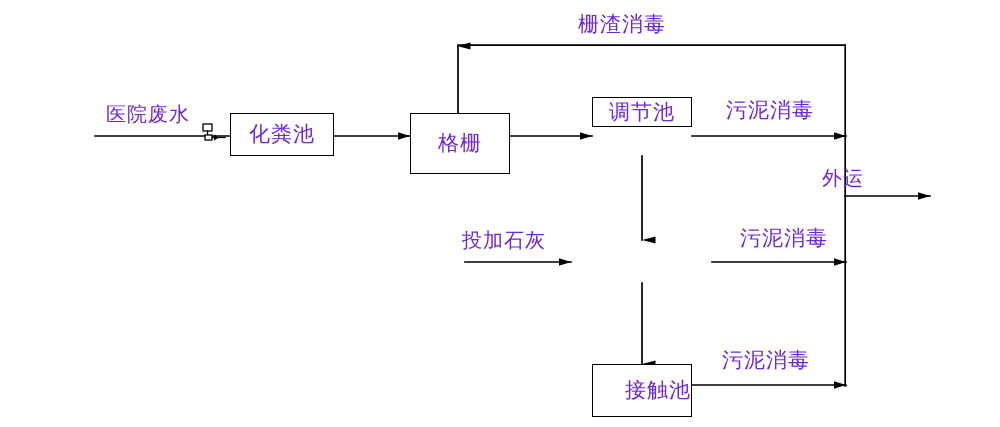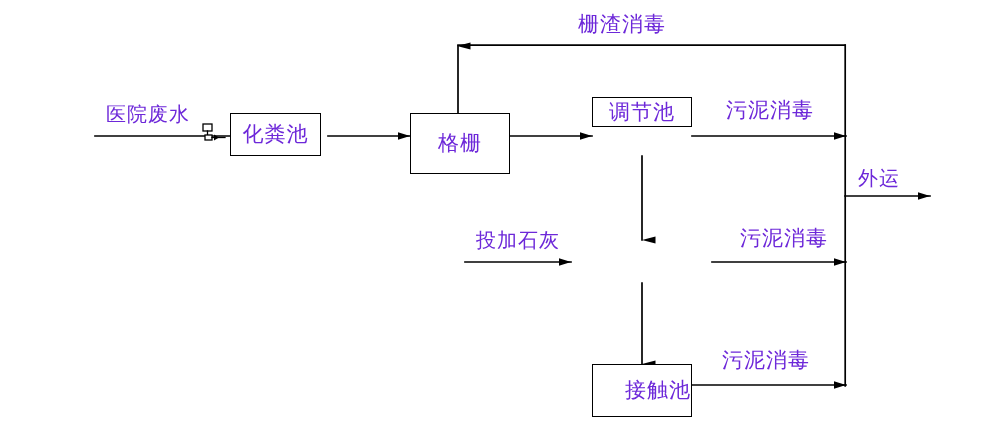--- a/index.html
+++ b/index.html
@@ -104,42 +104,42 @@
       <line x1="642" y1="283" x2="642" y2="364" marker-end="url(#arrowD)"></line>
 
       <line x1="692" y1="385" x2="846" y2="385" marker-end="url(#arrowR)"></line>
 
       <line x1="845.2" y1="45" x2="845.2" y2="386"></line>
 
       <line x1="845" y1="196" x2="930" y2="196" marker-end="url(#arrowR)"></line>
     </g>
   </svg>
 
-  <div class="node-box" style="left:230px; top:113px; width:91px; height:43px;">
+  <div class="node-box" style="left:230px; top:113px; width:104px; height:43px;">
     <span class="box-label">化粪池</span>
   </div>
 
   <div class="node-box" style="left:410px; top:113px; width:100px; height:61px;">
     <span class="box-label">格栅</span>
   </div>
 
   <div class="node-box" style="left:592px; top:97px; width:100px; height:30px;">
     <span class="box-label">调节池</span>
   </div>
 
 
   <div class="node-box" style="left:592px; top:364px; width:100px; height:53px;justify-content:flex-end;">
     <span class="box-label">接触池</span>
   </div>
 
   <div class="io-label" style="left:106px; top:104px;">医院废水</div>
 
-  <div class="io-label" style="left:476px; top:230px;">投加石灰</div>
+  <div class="io-label" style="left:462px; top:230px;">投加石灰</div>
 
-  <div class="io-label" style="left:858px; top:168px;">外运</div>
+  <div class="io-label" style="left:822px; top:168px;">外运</div>
 
   <div class="edge-label" style="left:578px; top:14px;">栅渣消毒</div>
 
   <div class="edge-label" style="left:726px; top:100px;">污泥消毒</div>
 
   <div class="edge-label" style="left:740px; top:228px;">污泥消毒</div>
 
   <div class="edge-label" style="left:722px; top:350px;">污泥消毒</div>
 
 </div>

